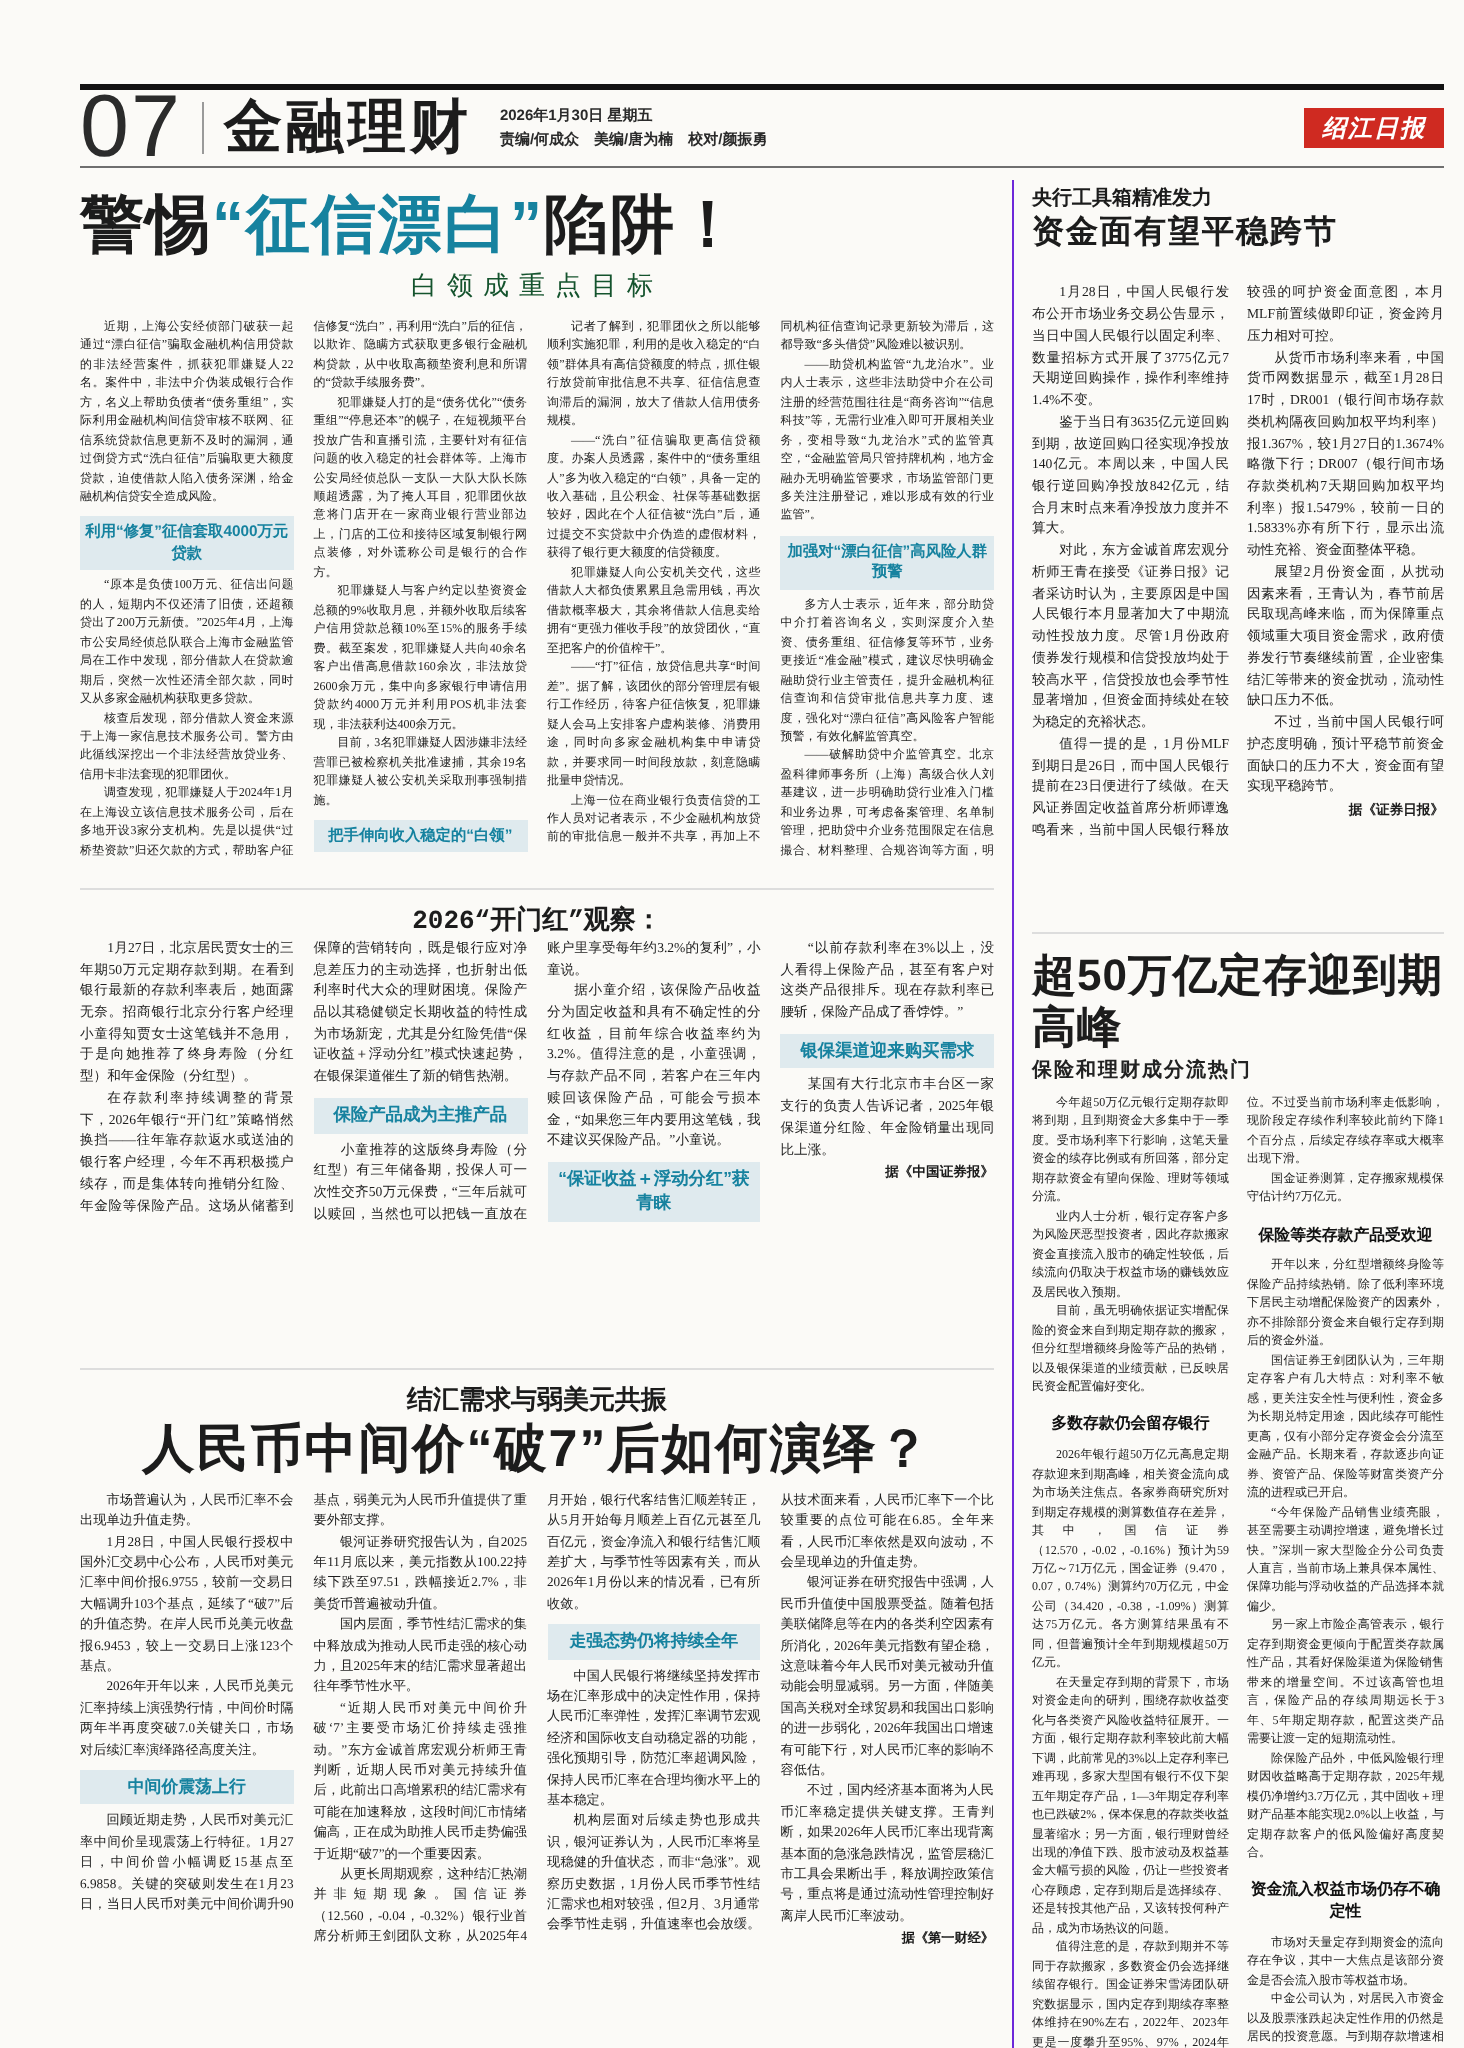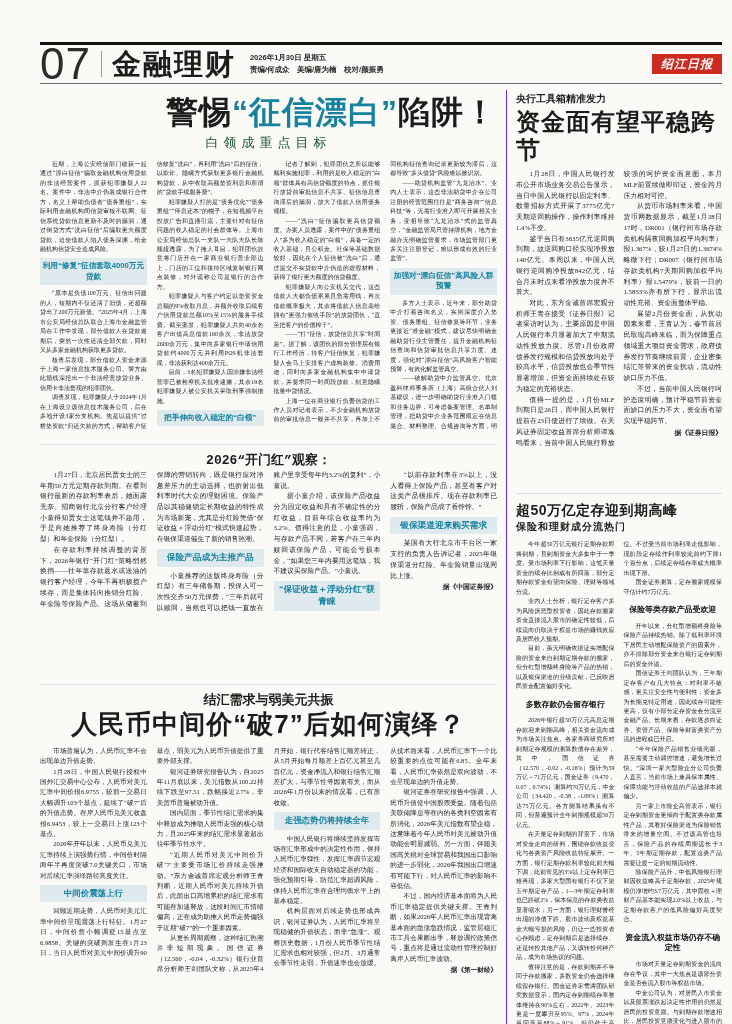--- a/index.html
+++ b/index.html
@@ -26,28 +26,28 @@
     margin-left:auto;background:var(--masthead_red);color:#fff;
     font-family:"Liberation Serif",serif;font-style:italic;font-weight:bold;
     font-size:12px;letter-spacing:1px;padding:4px 9px;line-height:1;
   }
   
   .content{display:flex;margin-top:6px;}
   .col-left{width:457px;flex:0 0 457px;}
   .col-right{flex:1;border-left:1px solid #6d28d9;padding-left:9px;margin-left:9px;}
   .hsep{border:0;border-top:1px solid #ddd;margin:6px 0;}
   
-  .hl-xl{font-family:"Liberation Sans",sans-serif;font-size:32px;font-weight:900;text-align:right;margin:4px 0 2px;line-height:1.15;letter-spacing:1px;}
+  .hl-xl{font-family:"Liberation Sans",sans-serif;font-size:32px;font-weight:900;text-align:left;margin:4px 0 2px;line-height:1.15;letter-spacing:1px;}
   .hl-xl .accent{color:var(--accent);}
   .deck{font-size:13px;text-align:center;letter-spacing:5px;margin:3px 0 8px;color:#14532d;}
   .kicker{font-family:Liberation Mono, monospace;font-size:13px;font-weight:bold;text-align:center;margin:2px 0 1px;}
   .hl-lg{font-family:"Liberation Sans",sans-serif;font-size:26px;font-weight:900;text-align:center;margin:1px 0 6px;line-height:1.15;letter-spacing:1px;}
   .kicker-sm{font-family:"Liberation Sans",sans-serif;font-size:10px;font-weight:bold;margin:2px 0 2px;}
-  .hl-md{font-family:"Liberation Sans",sans-serif;font-size:24px;font-weight:900;margin:0 0 6px;letter-spacing:1px;line-height:1.15;}
-  .hl-md2{font-family:"Liberation Sans",sans-serif;font-size:14px;font-weight:900;margin:8px 0 2px;letter-spacing:0.5px;line-height:1.15;}
+  .hl-md{font-family:"Liberation Sans",sans-serif;font-size:16px;font-weight:900;margin:0 0 16px;letter-spacing:1px;line-height:1.15;}
+  .hl-md2{font-family:"Liberation Sans",sans-serif;font-size:22px;font-weight:900;margin:8px 0 2px;letter-spacing:0.5px;line-height:1.15;}
   .deck-sm{font-size:10px;font-weight:bold;font-family:"Liberation Sans",sans-serif;color:#222;margin:0 0 6px;letter-spacing:1px;}
   
   .body{overflow:hidden;text-align:justify;line-height:1.58;}
   .cols4{column-count:4;column-gap:10px;}
   .cols2{column-count:2;column-gap:9px;}
   .body p.para{margin:0;text-indent:2em;}
   .body .subhead{
     background:var(--subhead_bg);color:var(--accent);
     font-family:"Liberation Sans",sans-serif;font-weight:bold;
     font-size:1.28em;text-align:center;padding:3px 2px;margin:4px 0;

